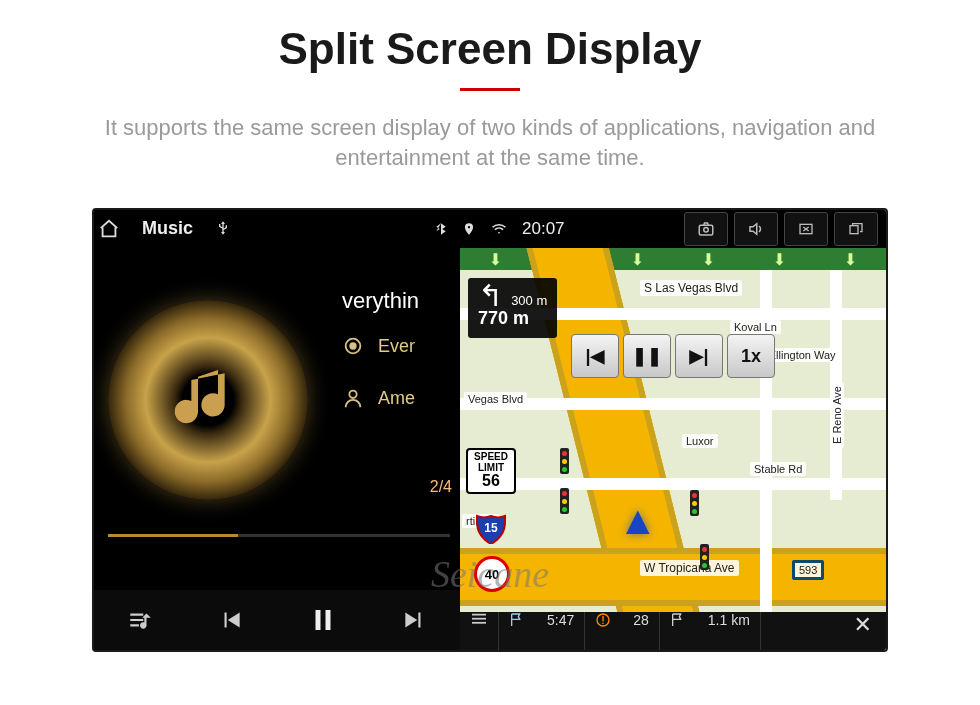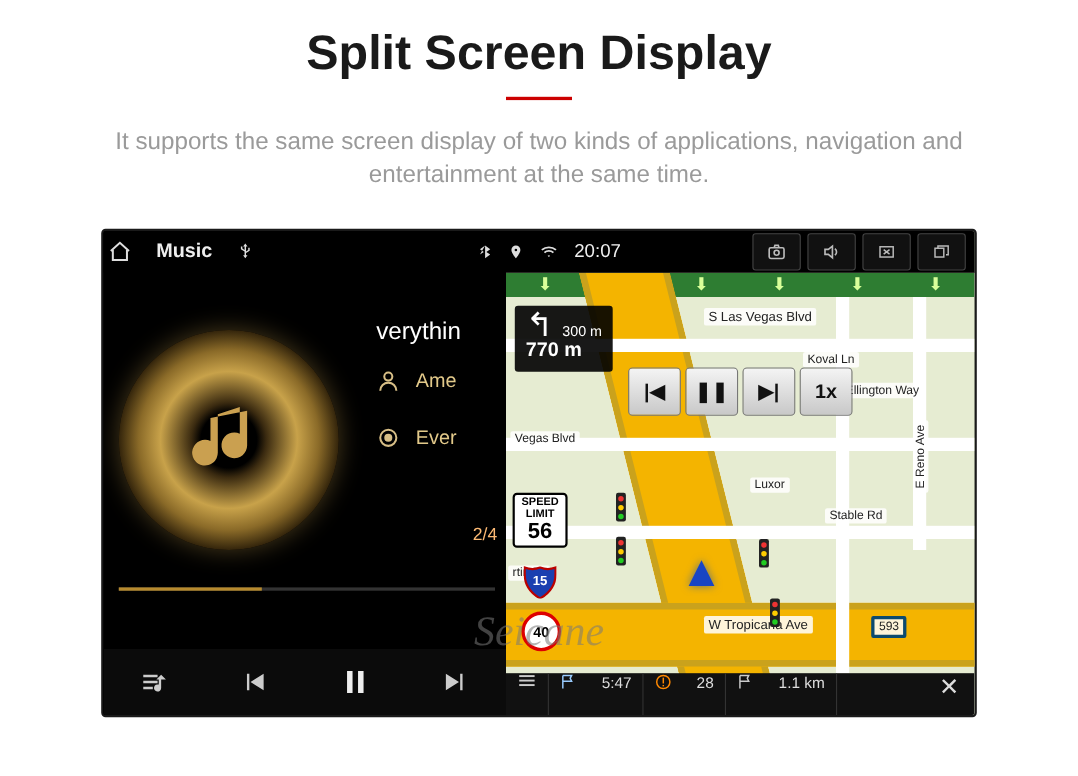--- a/index.html
+++ b/index.html
@@ -48,21 +48,21 @@
   .street{position:absolute;background:#fff;height:12px}
   .street.v{width:12px;height:auto}
   .lbl{position:absolute;font-size:12px;color:#222;background:rgba(255,255,255,.85);padding:1px 4px;border-radius:2px;white-space:nowrap}
   .lbl.small{font-size:11px}
   .turn-box{position:absolute;left:8px;top:30px;background:rgba(0,0,0,.9);color:#fff;padding:6px 10px 8px;border-radius:3px;font-size:13px;line-height:1.2}
   .turn-box .big{font-size:18px;font-weight:700}
   .turn-icon{font-size:30px;line-height:.8}
   .nav-ctrl{position:absolute;left:50%;top:86px;transform:translateX(-50%);display:flex;gap:4px}
   .nav-btn{width:46px;height:42px;background:linear-gradient(#f4f4f4,#c8c8c8);border:1px solid #777;border-radius:4px;display:flex;align-items:center;justify-content:center;font-size:18px;color:#111;font-weight:700}
   .speed{position:absolute;left:6px;top:200px;width:46px;background:#fff;border:2px solid #000;border-radius:4px;text-align:center;font-size:10px;font-weight:700;padding:2px 0;line-height:1.05}
-  .speed .num{font-size:20px}
+  .speed .num{font-size:16px}
   .hwy{position:absolute;left:16px;top:264px;width:30px;height:32px}
   .arrowhead{position:absolute;left:158px;top:250px;color:#1845c4;font-size:40px;filter:drop-shadow(0 0 4px rgba(0,70,200,.6))}
   .traffic{position:absolute;width:9px;height:24px;border-radius:2px;background:#222;display:flex;flex-direction:column;justify-content:space-around;align-items:center;padding:1px 0}
   .traffic span{width:5px;height:5px;border-radius:50%}
   .btmbar{position:absolute;left:0;right:0;bottom:0;height:38px;background:#111;display:flex;align-items:center;color:#ddd;font-size:14px}
   .btm-seg{display:flex;align-items:flex-start;gap:22px;padding:0 10px;height:100%;border-right:1px solid #333}
   .btm-seg:last-child{border-right:none;margin-left:auto;padding:0 14px;font-size:22px}
   .watermark{position:absolute;left:50%;bottom:54px;transform:translateX(-50%);font-family:"Brush Script MT","Segoe Script",cursive;font-size:38px;color:rgba(120,120,120,.55);font-style:italic;pointer-events:none}
   svg{display:block}
 </style>
@@ -145,31 +145,31 @@
           <svg width="80" height="80" viewBox="0 0 24 24">
               <g fill="#caa050">
                 <path d="M9 3v12.5a3.5 3.5 0 11-2-3.2V6l10-2v9.5a3.5 3.5 0 11-2-3.2V3L9 5z"></path>
               </g>
             </svg>
         </div>
         <div class="track-list">
           <div class="track-title-main">verythin</div>
           <div class="track-row">
             <svg width="22" height="22" viewBox="0 0 24 24" fill="none" stroke="#d7be86" stroke-width="2">
+                <circle cx="12" cy="12" r="8"></circle>
+                <circle cx="12" cy="12" r="3" fill="#d7be86"></circle>
+              </svg>
+            <span>Ever</span>
+          </div>
+          <div class="track-row">
+            <svg width="22" height="22" viewBox="0 0 24 24" fill="none" stroke="#d7be86" stroke-width="2">
                 <circle cx="12" cy="8" r="4"></circle>
                 <path d="M4 22a8 8 0 0116 0"></path>
               </svg>
             <span>Ame</span>
-          </div>
-          <div class="track-row">
-            <svg width="22" height="22" viewBox="0 0 24 24" fill="none" stroke="#d7be86" stroke-width="2">
-                <circle cx="12" cy="12" r="8"></circle>
-                <circle cx="12" cy="12" r="3" fill="#d7be86"></circle>
-              </svg>
-            <span>Ever</span>
           </div>
         </div>
         <div class="counter">2/4</div>
         <div class="progress">
             <div class="progress-fill"></div>
           </div>
       </div>
       <div class="music-controls">
         <span class="mc-btn">
             <svg width="30" height="26" viewBox="0 0 24 24" fill="#ccc">

